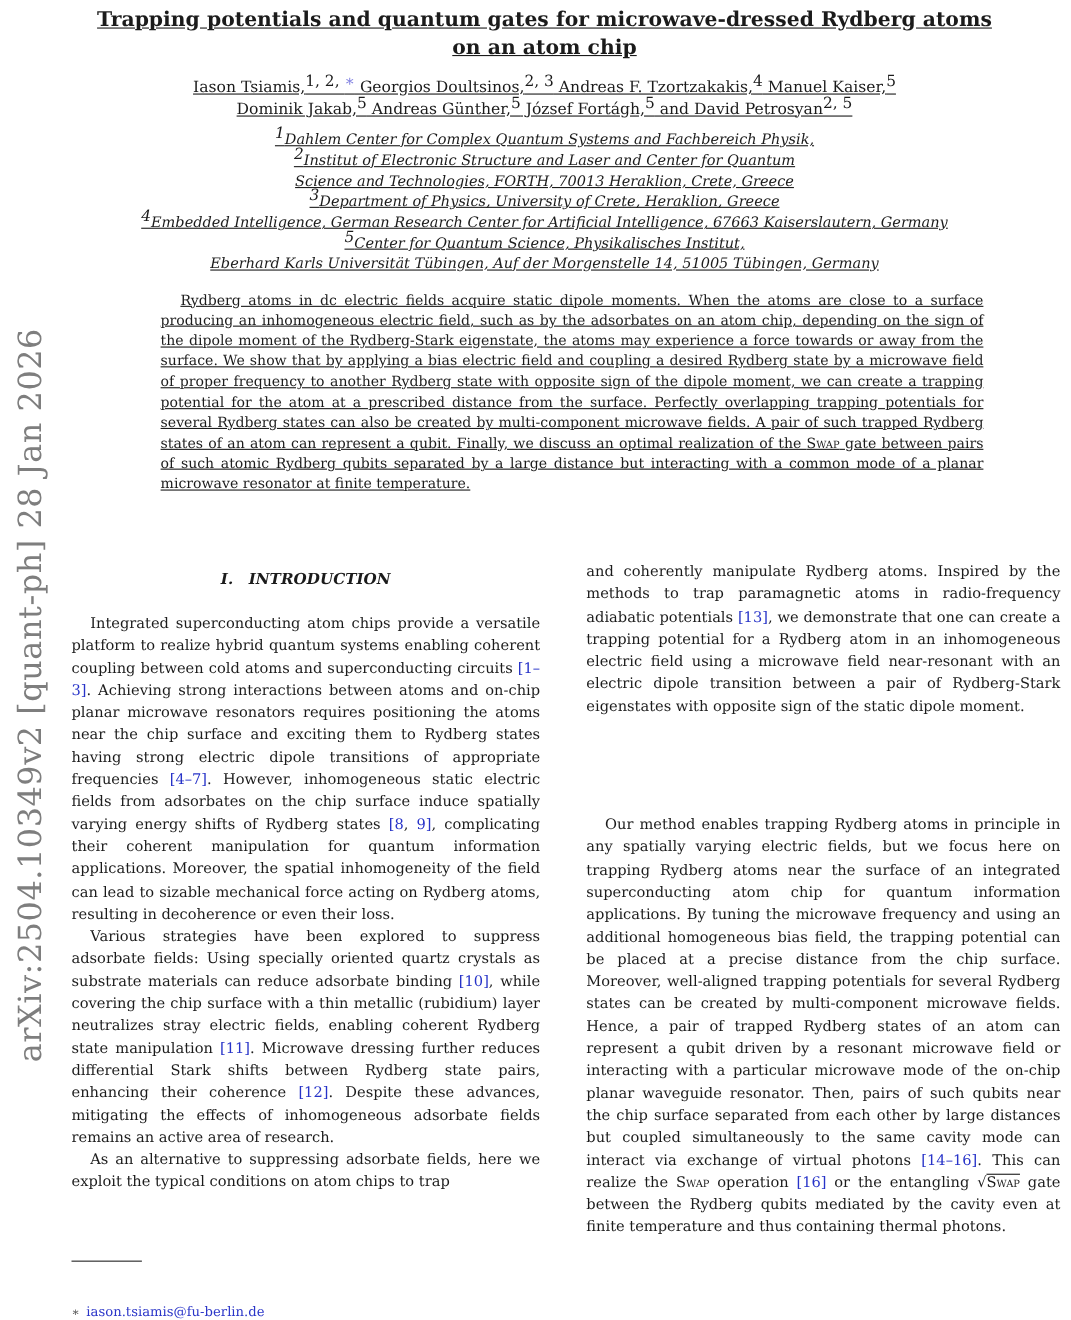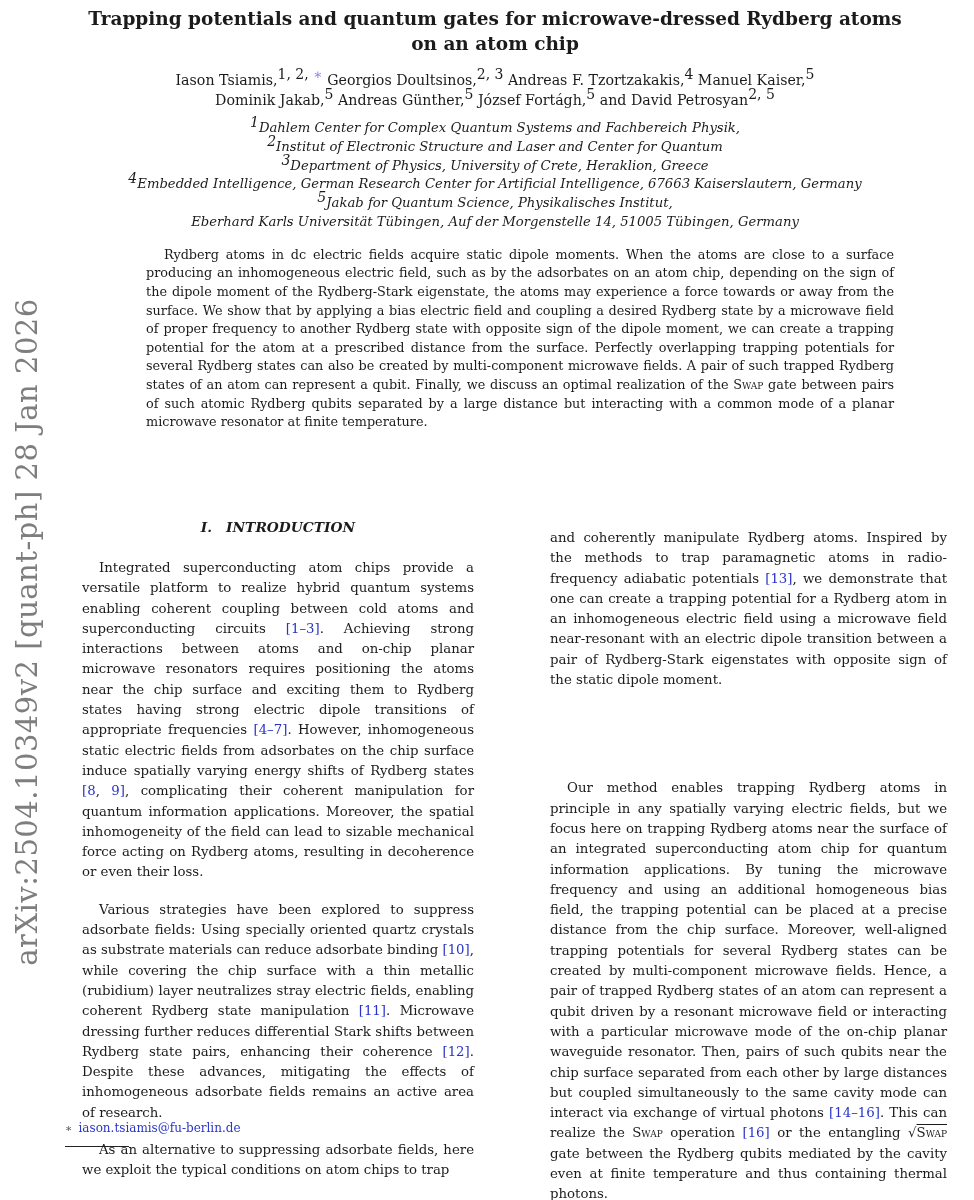--- a/index.html
+++ b/index.html
@@ -13,73 +13,74 @@
 
   
   .watermark{
     position:absolute;top:632px;left:27px;
     transform:translate(-50%,-50%) rotate(-90deg);
     transform-origin:center center;
     white-space:nowrap;font-size:29px;color:#7e7e7e;letter-spacing:.5px;
   }
 
   
-  .header{position:absolute;left:60px;top:6px;width:870px;text-align:center;}
+  .header{position:absolute;left:60px;top:6px;width:870px;text-align:center;text-decoration:underline;}
   .title{font-weight:bold;font-size:18.5px;line-height:25px;}
   .authors{margin:15px auto 0 auto;width:680px;font-size:14.2px;line-height:19.5px;}
   .affils{margin-top:9px;font-style:italic;font-size:13.2px;line-height:18.8px;}
   .affil-line{white-space:nowrap;}
   sup,.sup{font-size:14px;vertical-align:super;line-height:0;}
   .abstract{
     margin:14px 0 0 86px;width:748px;text-align:justify;
     font-size:12.8px;line-height:18.6px;text-indent:18px;
   }
 
   
   .col{position:absolute;text-align:justify;font-size:13.3px;line-height:20.3px;}
   .col-left{left:65px;top:516px;width:426px;}
   .col-right{left:533px;top:511px;width:431px;}
   .section-heading{
     text-align:center;font-weight:bold;font-size:13.8px;
     margin:2px 0 22px 0;line-height:18px;text-indent:0;font-style:italic;
   }
   .section-heading .hnum{margin-right:14px;}
-  p.para{margin:17px;text-indent:17px;}
+  p.para{margin:0;text-indent:17px;}
   p.para.noindent{text-indent:0;}
 
   .link{color:#2733c8;}
   .star{color:#8080e0;}
   .sc{font-variant:small-caps;}
   .ov{text-decoration:overline;}
 
   
   .footnote-rule{position:absolute;left:65px;top:1146px;width:64px;border-top:1.4px solid #222;}
-  .footnote{position:absolute;left:65px;top:1120px;font-size:12px;line-height:16px;}
+  .footnote{position:absolute;left:65px;top:1184px;font-size:12px;line-height:16px;}
   .fn-star{color:#555;font-size:11px;margin-right:6px;}
   .fn-email{color:#2a35c8;text-decoration:none;}
 </style>
 </head>
 <body>
 
 <div class="page">
 
   <div class="watermark">arXiv:2504.10349v2  [quant-ph]  28 Jan 2026</div>
 
   <div class="header">
     <div class="title">
       <div>Trapping potentials and quantum gates for microwave-dressed Rydberg atoms</div>
       <div>on an atom chip</div>
     </div>
     <div class="authors"><span>Iason Tsiamis,</span><span class="sup">1, 2, </span><span class="sup link star">∗</span><span> Georgios Doultsinos,</span><span class="sup">2, 3</span><span> Andreas F. Tzortzakakis,</span><span class="sup">4</span><span> Manuel Kaiser,</span><span class="sup">5</span><span> Dominik Jakab,</span><span class="sup">5</span><span> Andreas Günther,</span><span class="sup">5</span><span> József Fortágh,</span><span class="sup">5</span><span> and David Petrosyan</span><span class="sup">2, 5</span></div>
     <div class="affils">
         <div class="affil-line"><span class="sup">1</span><span>Dahlem Center for Complex Quantum Systems and Fachbereich Physik,</span></div>
         <div class="affil-line"><span class="sup">2</span><span>Institut of Electronic Structure and Laser and Center for Quantum</span></div>
+        <div class="affil-line"><span>Science and Technologies, FORTH, 70013 Heraklion, Crete, Greece</span></div>
         <div class="affil-line"><span class="sup">3</span><span>Department of Physics, University of Crete, Heraklion, Greece</span></div>
         <div class="affil-line"><span class="sup">4</span><span>Embedded Intelligence, German Research Center for Artificial Intelligence, 67663 Kaiserslautern, Germany</span></div>
-        <div class="affil-line"><span class="sup">5</span><span>Jakab for Quantum Science, Physikalisches Institut,</span></div>
+        <div class="affil-line"><span class="sup">5</span><span>Center for Quantum Science, Physikalisches Institut,</span></div>
         <div class="affil-line"><span>Eberhard Karls Universität Tübingen, Auf der Morgenstelle 14, 51005 Tübingen, Germany</span></div>
       </div>
     <div class="abstract"><span>Rydberg atoms in dc electric fields acquire static dipole moments. When the atoms are close to a surface producing an inhomogeneous electric field, such as by the adsorbates on an atom chip, depending on the sign of the dipole moment of the Rydberg-Stark eigenstate, the atoms may experience a force towards or away from the surface. We show that by applying a bias electric field and coupling a desired Rydberg state by a microwave field of proper frequency to another Rydberg state with opposite sign of the dipole moment, we can create a trapping potential for the atom at a prescribed distance from the surface. Perfectly overlapping trapping potentials for several Rydberg states can also be created by multi-component microwave fields. A pair of such trapped Rydberg states of an atom can represent a qubit. Finally, we discuss an optimal realization of the </span><span class="sc">Swap</span><span> gate between pairs of such atomic Rydberg qubits separated by a large distance but interacting with a common mode of a planar microwave resonator at finite temperature.</span></div>
   </div>
 
   <div class="col col-left">
     <div class="section-heading">
       <span class="hnum">I.</span><span>INTRODUCTION</span>
     </div>
     <div>

